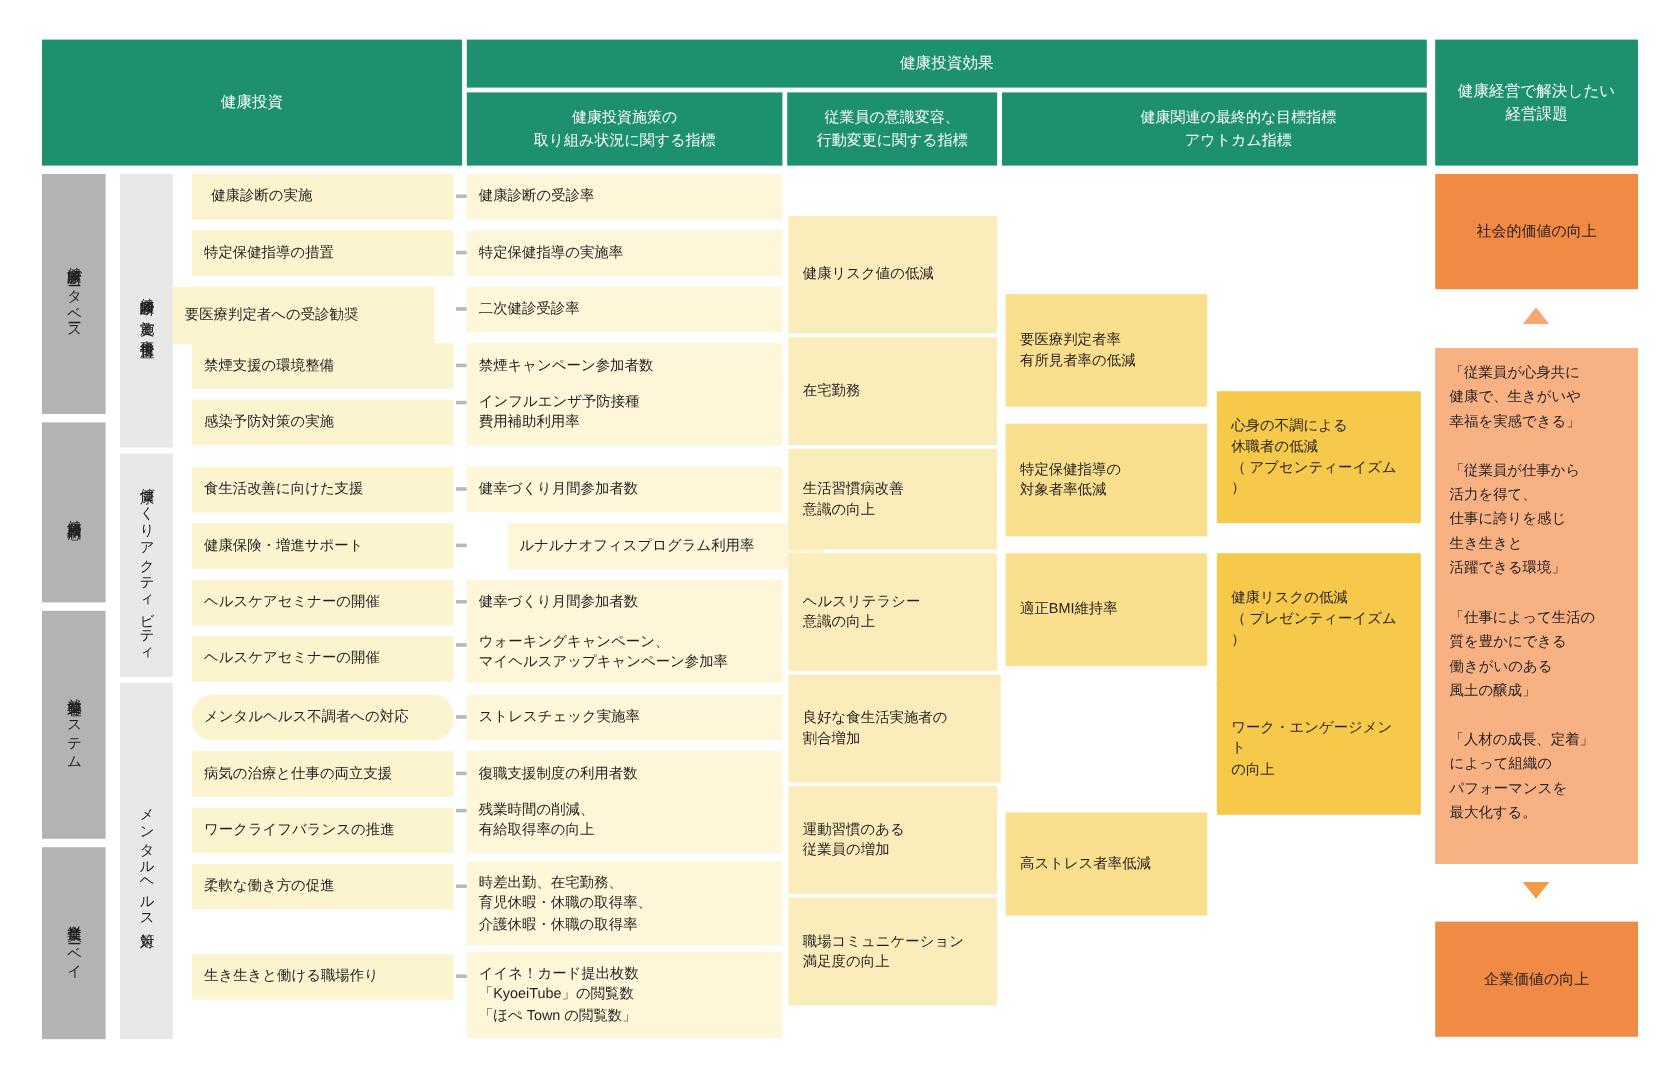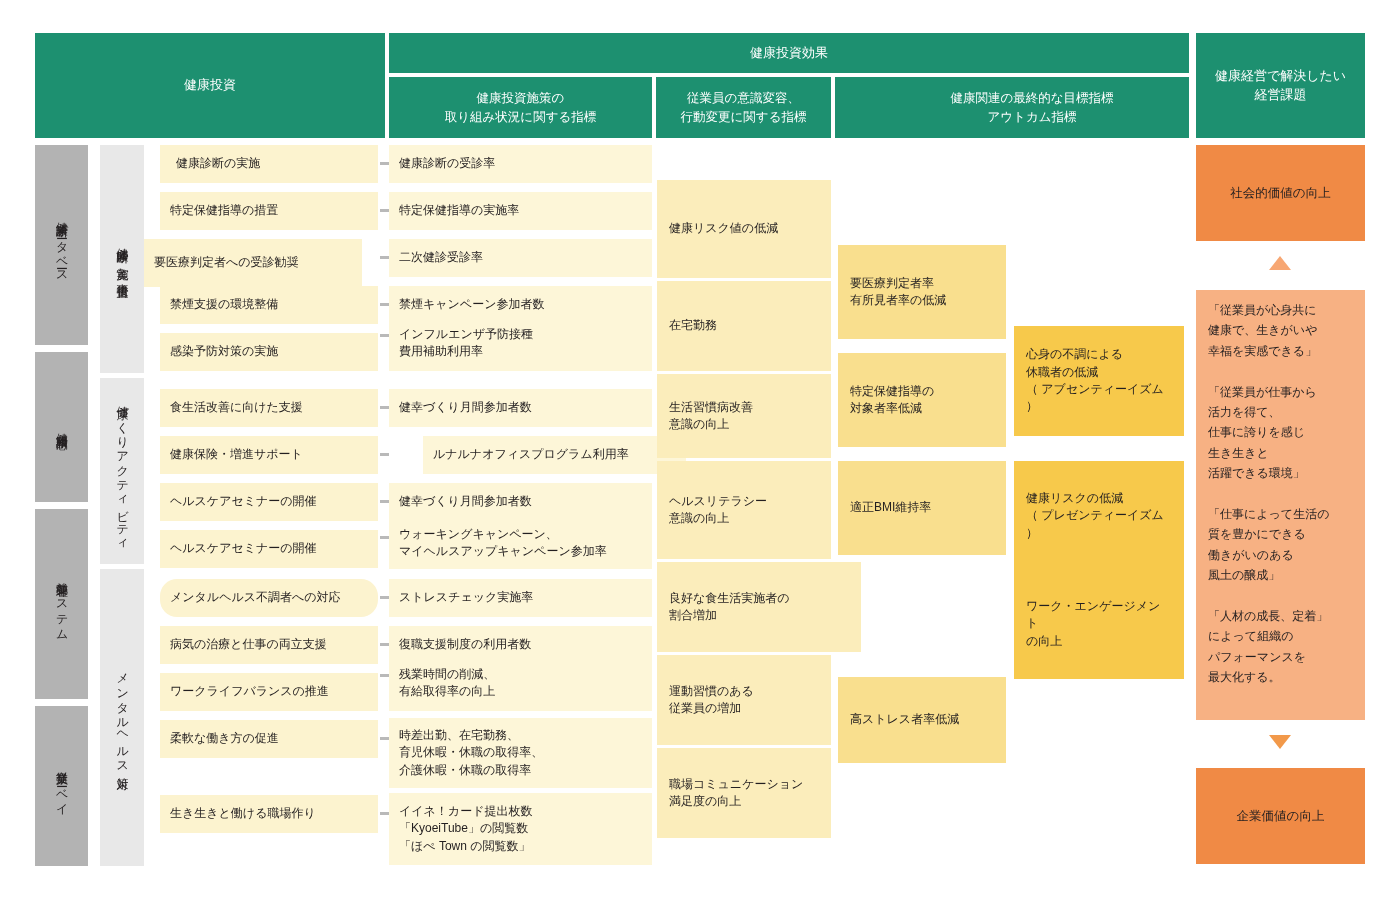--- a/index.html
+++ b/index.html
@@ -238,21 +238,21 @@
   <div class="box card-b txt" style="left:389px; top:793px; width:263px; height:72px;">イイネ！カード提出枚数
 「KyoeiTube」の閲覧数
 「ほぺ Town の閲覧数」</div>
 
   <div class="box card-c txt" style="left:657px; top:180px; width:174px; height:98px;">健康リスク値の低減</div>
   <div class="box card-c txt" style="left:657px; top:281px; width:174px; height:90px;">在宅勤務</div>
   <div class="box card-c txt" style="left:657px; top:374px; width:174px; height:84px;">生活習慣病改善
 意識の向上</div>
   <div class="box card-c txt" style="left:657px; top:461px; width:174px; height:98px;">ヘルスリテラシー
 意識の向上</div>
-  <div class="box card-c txt" style="left:657px; top:562px; width:204px; height:90px;">良好な食生活実施者の
+  <div class="box card-c txt" style="left:657px; top:562px; width:177px; height:90px;">良好な食生活実施者の
 割合増加</div>
   <div class="box card-c txt" style="left:657px; top:655px; width:174px; height:90px;">運動習慣のある
 従業員の増加</div>
   <div class="box card-c txt" style="left:657px; top:748px; width:174px; height:90px;">職場コミュニケーション
 満足度の向上</div>
 
   <div class="box card-d txt" style="left:838px; top:245px; width:168px; height:94px;">要医療判定者率
 有所見者率の低減</div>
   <div class="box card-d txt" style="left:838px; top:353px; width:168px; height:94px;">特定保健指導の
 対象者率低減</div>

